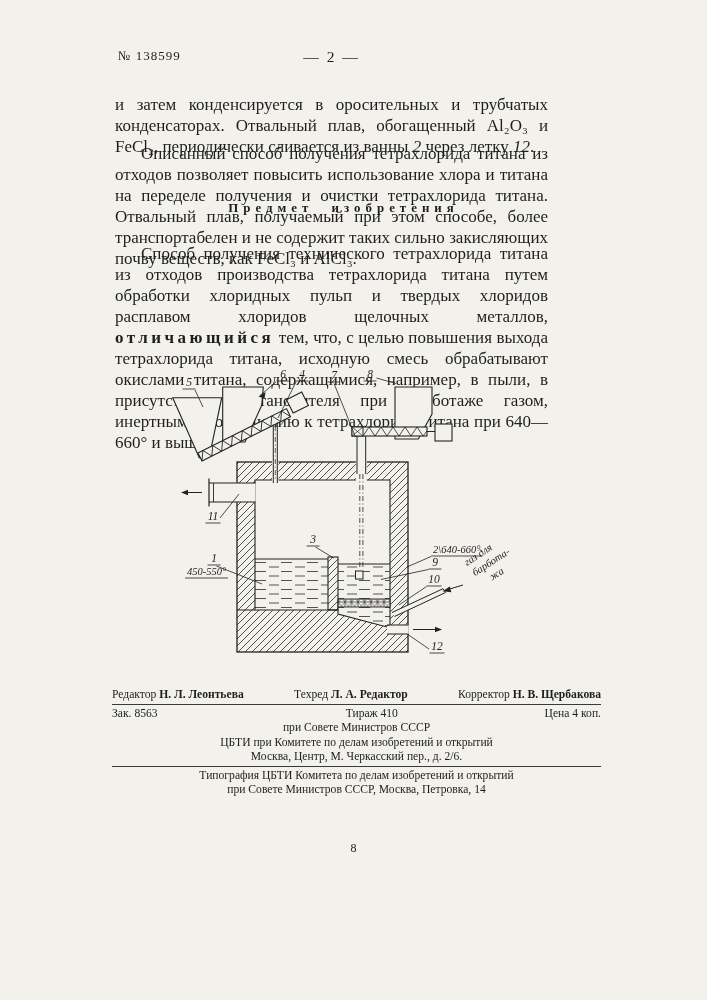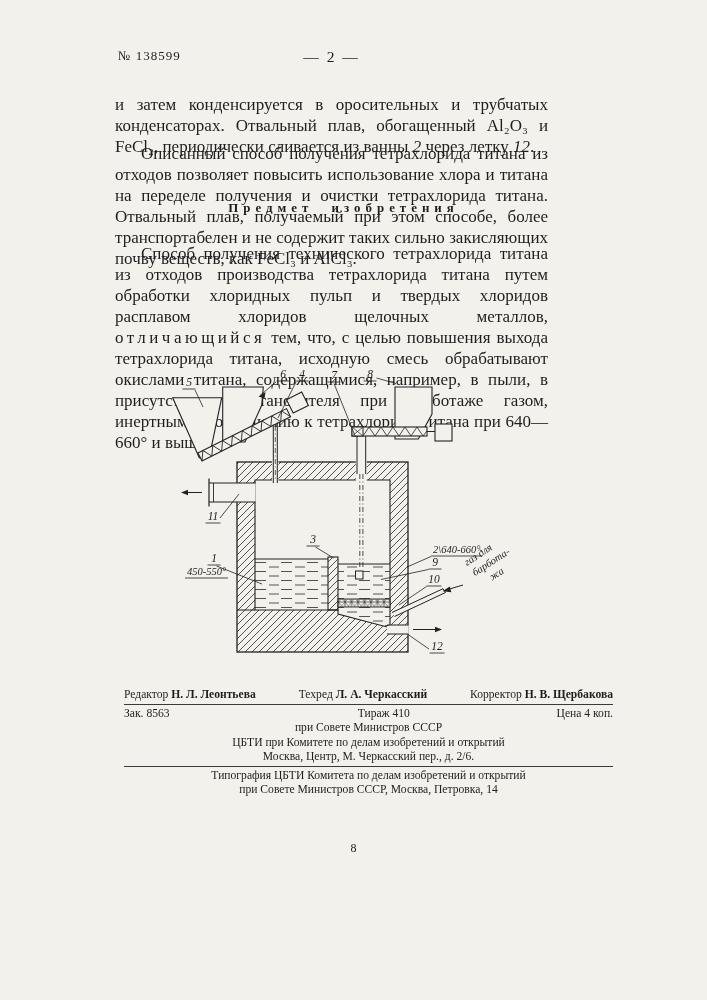--- a/index.html
+++ b/index.html
@@ -10,27 +10,27 @@
     overflow:hidden;
   }
   .abs{position:absolute;}
   #patent-no{left:118px;top:48px;font-size:13px;letter-spacing:1px;text-align:center;}
   #page-head{left:115px;top:48px;width:433px;text-align:center;font-size:15.5px;letter-spacing:2px;}
   .bodytext{left:115px;width:433px;font-size:17px;line-height:21px;text-align:justify;}
   #p1{top:77px;}
   #p2{top:126px;text-indent:26px;}
   #claims-h{left:127px;width:433px;top:201px;text-align:center;font-size:12.9px;letter-spacing:5px;word-spacing:10px;font-weight:bold;}
   #p3{top:226px;text-indent:26px;}
-  .emph{letter-spacing:3.5px;}
+  .emph{letter-spacing:3.5px;font-weight:bold;}
   .inum{font-style:italic;}
   #diagram{left:150px;top:362px;}
   svg text{font-family:"Liberation Serif","DejaVu Serif",serif;font-style:italic;fill:#1e1e1e;}
   .dlabel{font-size:11.5px;}
   .dsmall{font-size:10.5px;}
-  #footer{left:112px;top:688px;width:489px;font-size:11.6px;line-height:14.5px;margin-left:12px;}
+  #footer{left:112px;top:688px;width:489px;font-size:11.6px;line-height:14.5px;}
   .frow{display:flex;justify-content:space-between;}
   .fg3{display:grid;grid-template-columns:1.2fr 1fr 1fr;}
   .fg3 .c{text-align:center;}
   .fg3 .r{text-align:right;}
   .bold{font-weight:bold;}
   .rule{border:none;border-top:1px solid #3a3a3a;margin:1px 0 2px 0;}
   .center{text-align:center;}
   #pagenum{top:841px;left:0;width:707px;text-align:center;font-size:12px;}
 </style>
 </head>
@@ -218,21 +218,21 @@
   </g>
   <g>
     <line x1="313" y1="223" x2="299" y2="227.2" stroke="#222" stroke-width="1"></line>
     <polygon points="299.8,224.4 292.5,229.2 301.3,230.3" fill="#222"></polygon>
   </g>
 </svg>
 
 <div class="abs" id="footer">
   <div class="frow">
     <span><span>Редактор</span> <span class="bold">Н. Л. Леонтьева</span></span>
-    <span><span>Техред</span> <span class="bold">Л. А. Черкасский</span></span>
+    <span><span>Техред</span> <span class="bold">Л. А. Редактор</span></span>
     <span><span>Корректор</span> <span class="bold">Н. В. Щербакова</span></span>
   </div>
   <hr class="rule">
   <div class="fg3">
     <span>Зак. 8563</span>
     <span class="c">Тираж 410</span>
     <span class="r">Цена 4 коп.</span>
   </div>
   <div class="center">при Совете Министров СССР</div>
   <div class="center">ЦБТИ при Комитете по делам изобретений и открытий</div>

